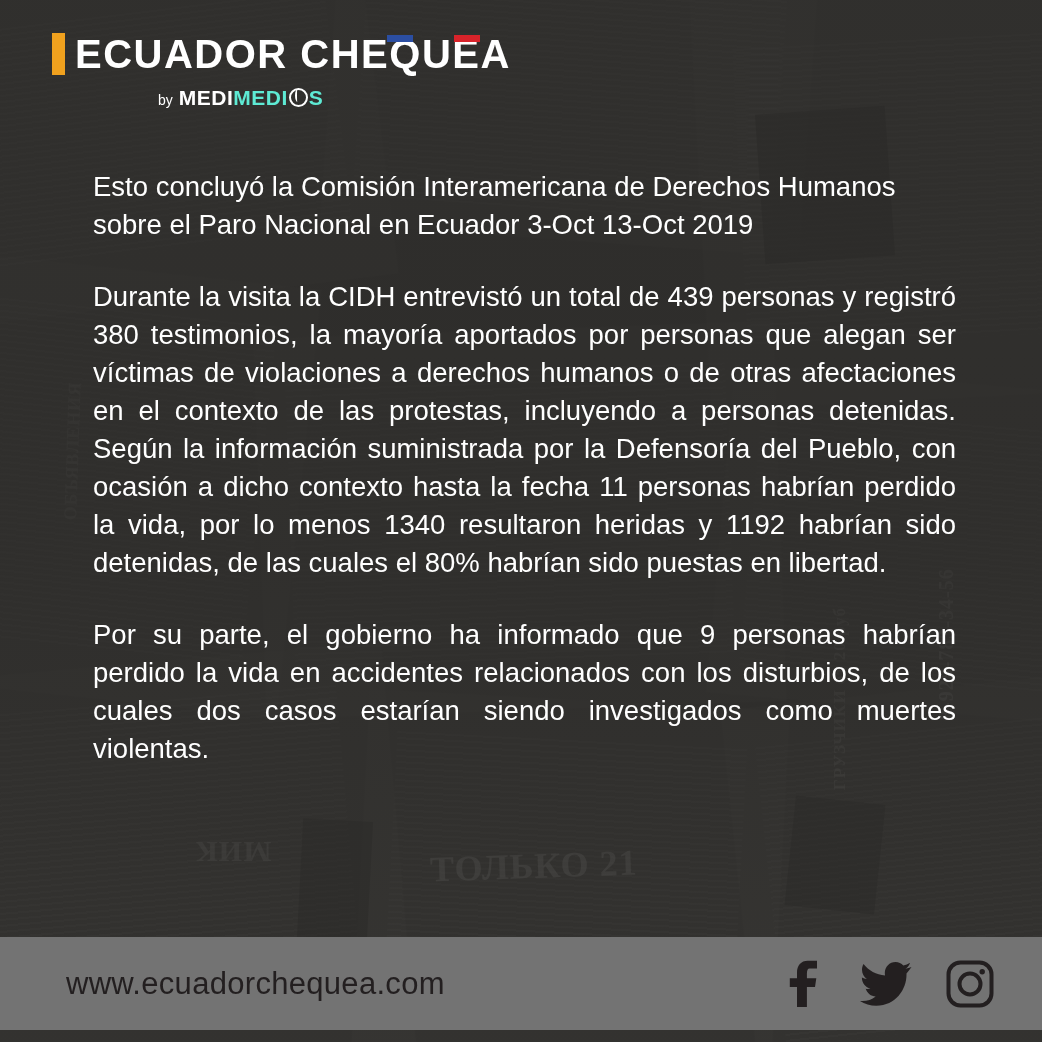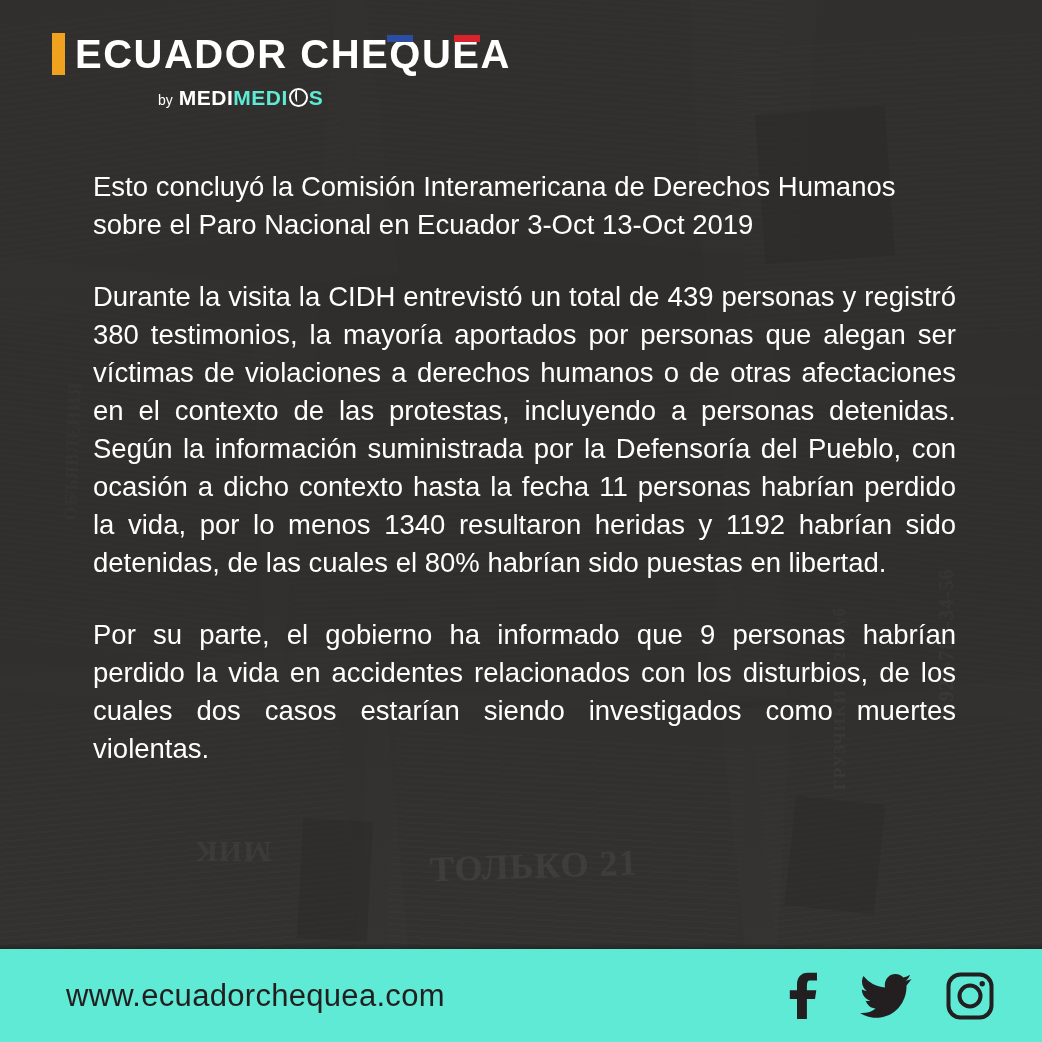--- a/index.html
+++ b/index.html
@@ -174,23 +174,23 @@
   }
   .para.no-justify {
     text-align: left;
   }
 
   
   .footer {
     position: absolute;
     left: 0;
     right: 0;
-    bottom: 0;
+    bottom: 12px;
     height: 93px;
-    background: #5eead4;
+    background: #737373;
     z-index: 6;
     display: flex;
     align-items: center;
     justify-content: space-between;
     padding: 0 48px 0 66px;
     box-sizing: border-box;
   }
   .site-url {
     color: #231f20;
     font-size: 31px;

